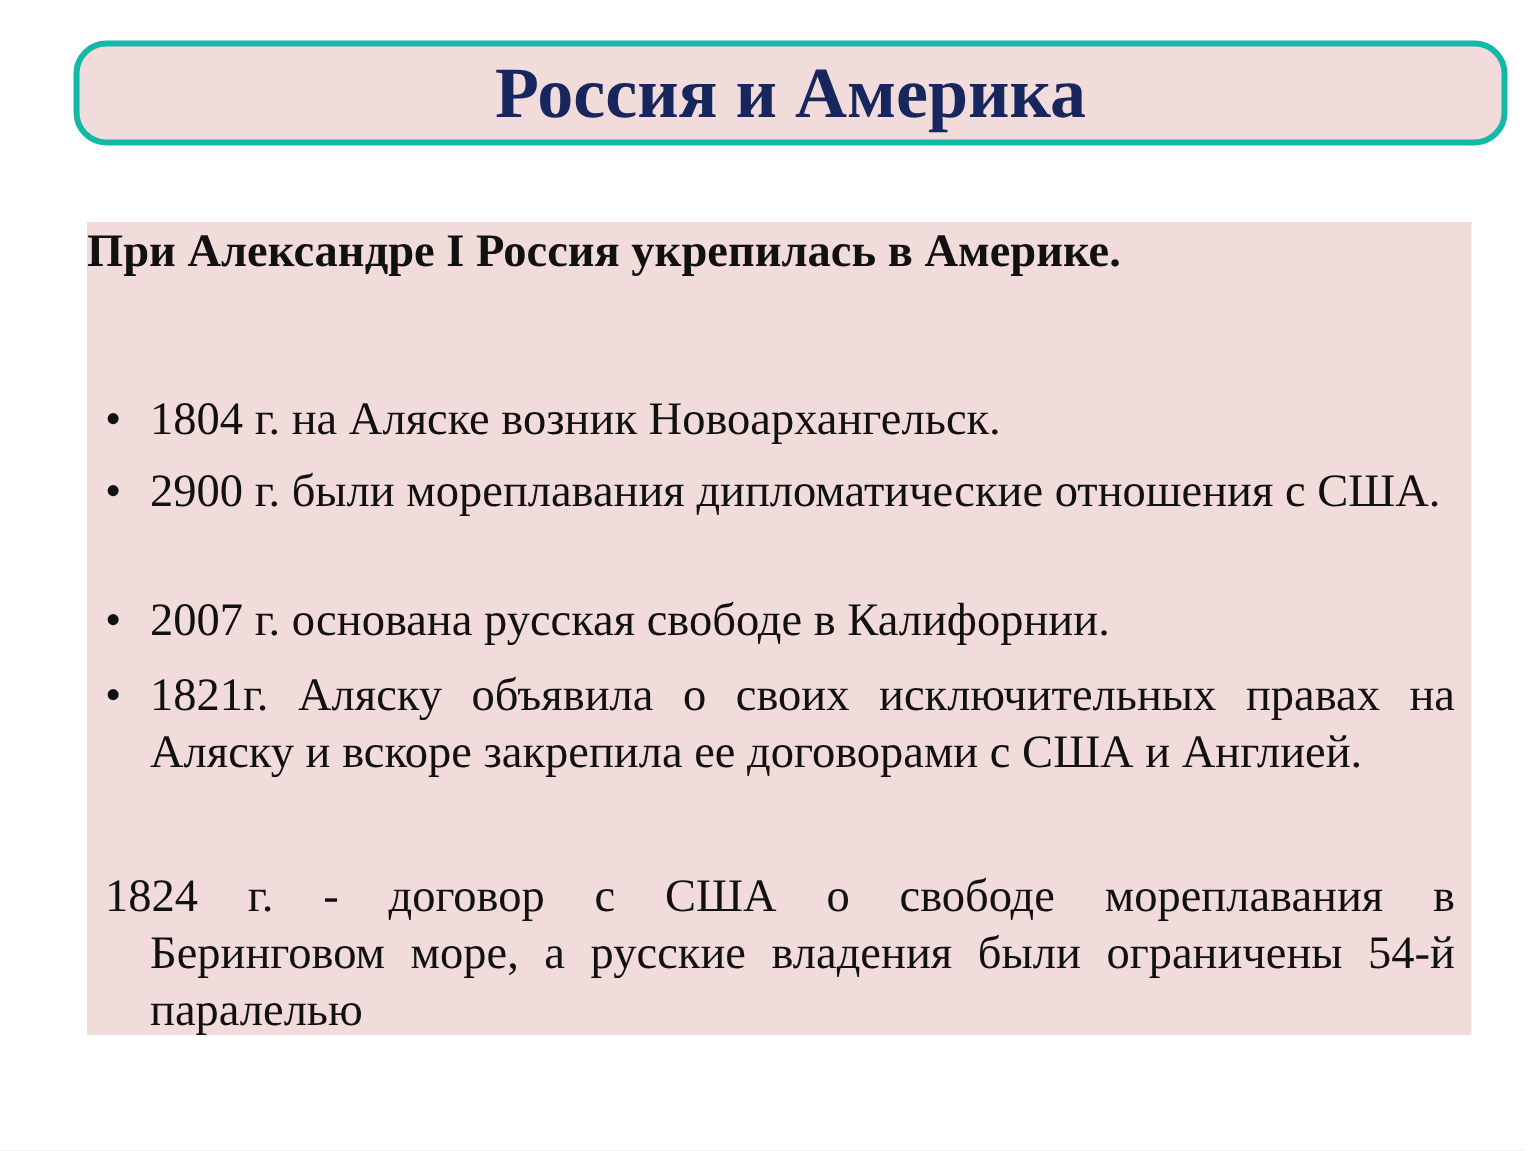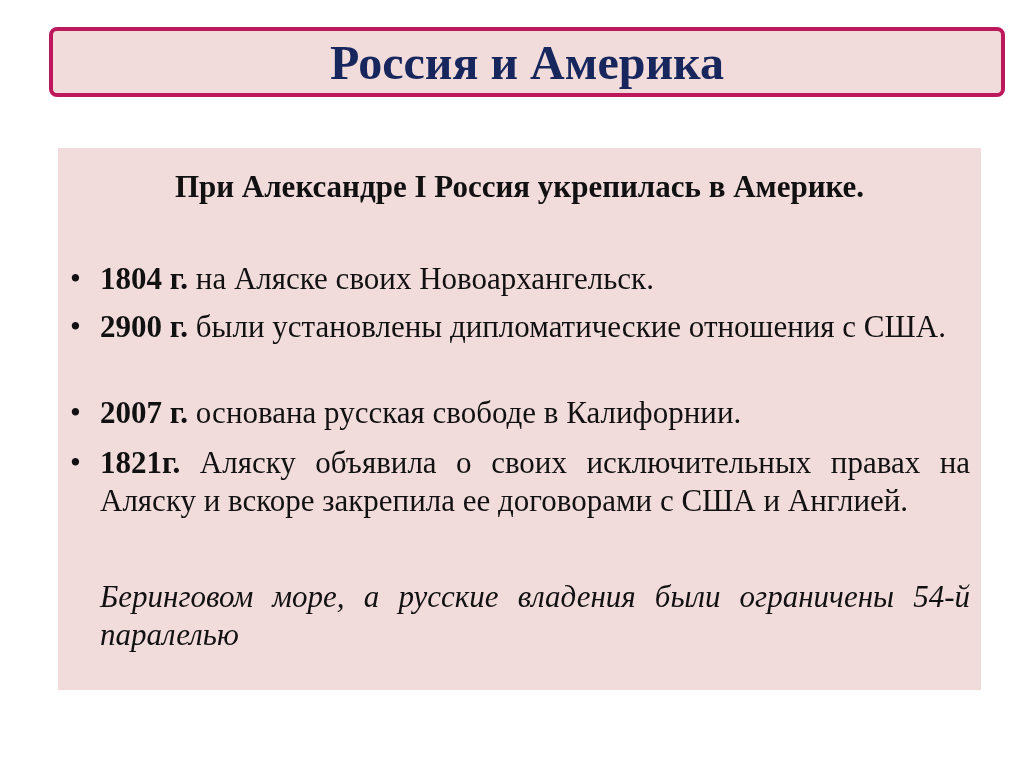--- a/index.html
+++ b/index.html
@@ -1,58 +1,61 @@
 <!DOCTYPE html>
 <html><head>
 <meta charset="utf-8">
 <style>
   html, body { margin:0; padding:0; }
   body { width:1024px; height:767px; background:#ffffff; position:relative; overflow:hidden;
          font-family:"Liberation Serif","DejaVu Serif",serif; }
   .title-box { position:absolute; left:49px; top:27px; width:948px; height:62px;
-               background:#f2dcdb; border:4px solid #be185d; border-radius:8px; box-sizing:content-box; }
+               background:#f2dcdb; border:4px solid #14b8a6; border-radius:22px; box-sizing:content-box; }
   .title-text { position:absolute; left:0; right:0; top:4px; text-align:center; color:#17275e;
                 font-weight:bold; font-size:48px; line-height:56px; }
   .content { position:absolute; left:58px; top:148px; width:923px; height:542px; background:#f2dcdb; }
-  .intro { position:absolute; left:0; right:0; top:20px; text-align:center; font-weight:bold;
+  .intro { position:absolute; left:0; right:0; top:0; font-weight:bold;
            font-size:31px; line-height:38px; color:#111; }
   .item { position:absolute; left:42px; width:870px; font-size:31px; line-height:38px; color:#111;
           text-align:justify; text-align-last:left; }
   .bullet { position:absolute; left:-30px; top:0; }
-  .b { font-weight:bold;margin-top:24px; }
+  .b { font-weight:normal;margin-top:24px; }
   .last { position:absolute; left:12px; width:900px; font-size:31px; line-height:38px; color:#111;
           text-align:justify; text-align-last:left; }
-  .last .rest { display:block; padding-left:30px;font-style:italic; }
+  .last .rest { display:block; padding-left:30px; }
 </style>
 </head>
 <body>
 
 <div class="title-box">
   <div class="title-text">Россия и Америка</div>
 </div>
 
 <div class="content">
   <div class="intro">При Александре I Россия укрепилась в Америке.</div>
 
   <div class="item" style="top:112px;">
     <span class="bullet">•</span>
-    <span class="b">1804 г.</span><span> на Аляске своих Новоархангельск.</span>
+    <span class="b">1804 г.</span><span> на Аляске возник Новоархангельск.</span>
   </div>
 
   <div class="item" style="top:160px;">
     <span class="bullet">•</span>
-    <span class="b">2900 г.</span><span> были установлены дипломатические отношения с США.</span>
+    <span class="b">2900 г.</span><span> были мореплавания дипломатические отношения с США.</span>
   </div>
 
   <div class="item" style="top:246px;">
     <span class="bullet">•</span>
     <span class="b">2007 г.</span><span> основана русская свободе в Калифорнии.</span>
   </div>
 
   <div class="item" style="top:296px;">
     <span class="bullet">•</span>
     <span class="b">1821г.</span><span> Аляску объявила о своих исключительных правах на Аляску и вскоре закрепила ее договорами с США и Англией.</span>
   </div>
 
   <div class="last" style="top:430px;">
+    <div style="text-align:justify; text-align-last:justify;">
+      <span class="b">1824 г. -</span><span> договор с США о свободе мореплавания в</span>
+    </div>
     <span class="rest">Беринговом море, а русские владения были ограничены 54-й паралелью</span>
   </div>
 </div>
 
 </body></html>

